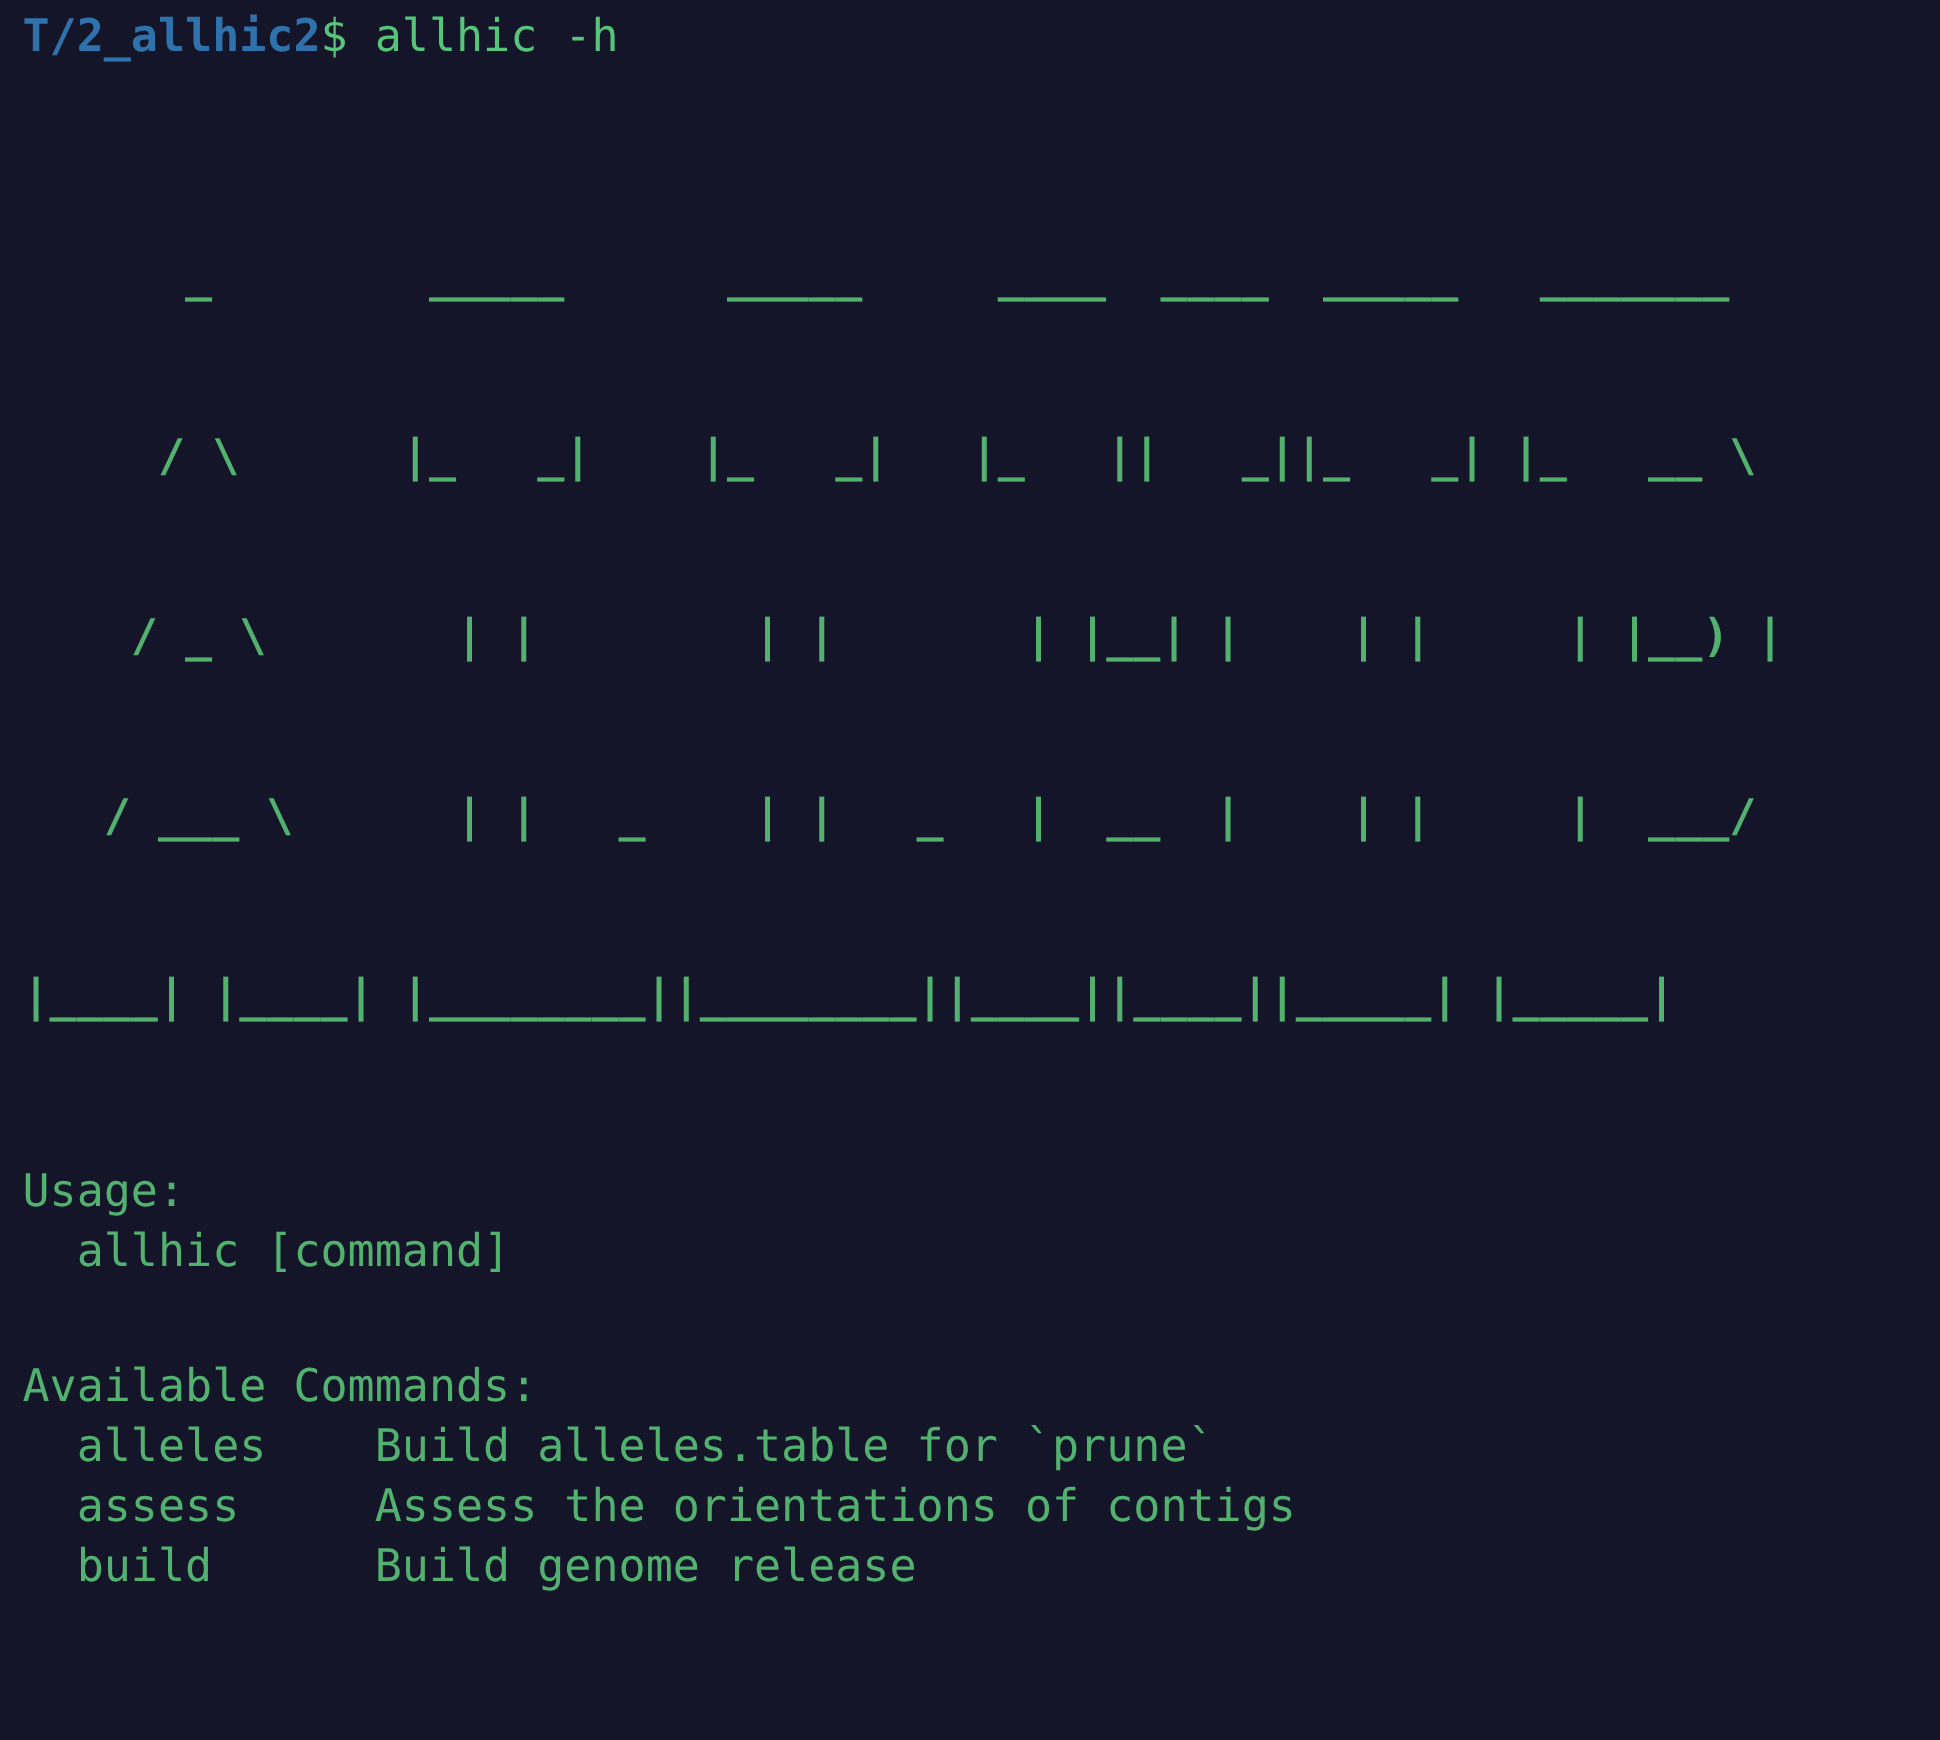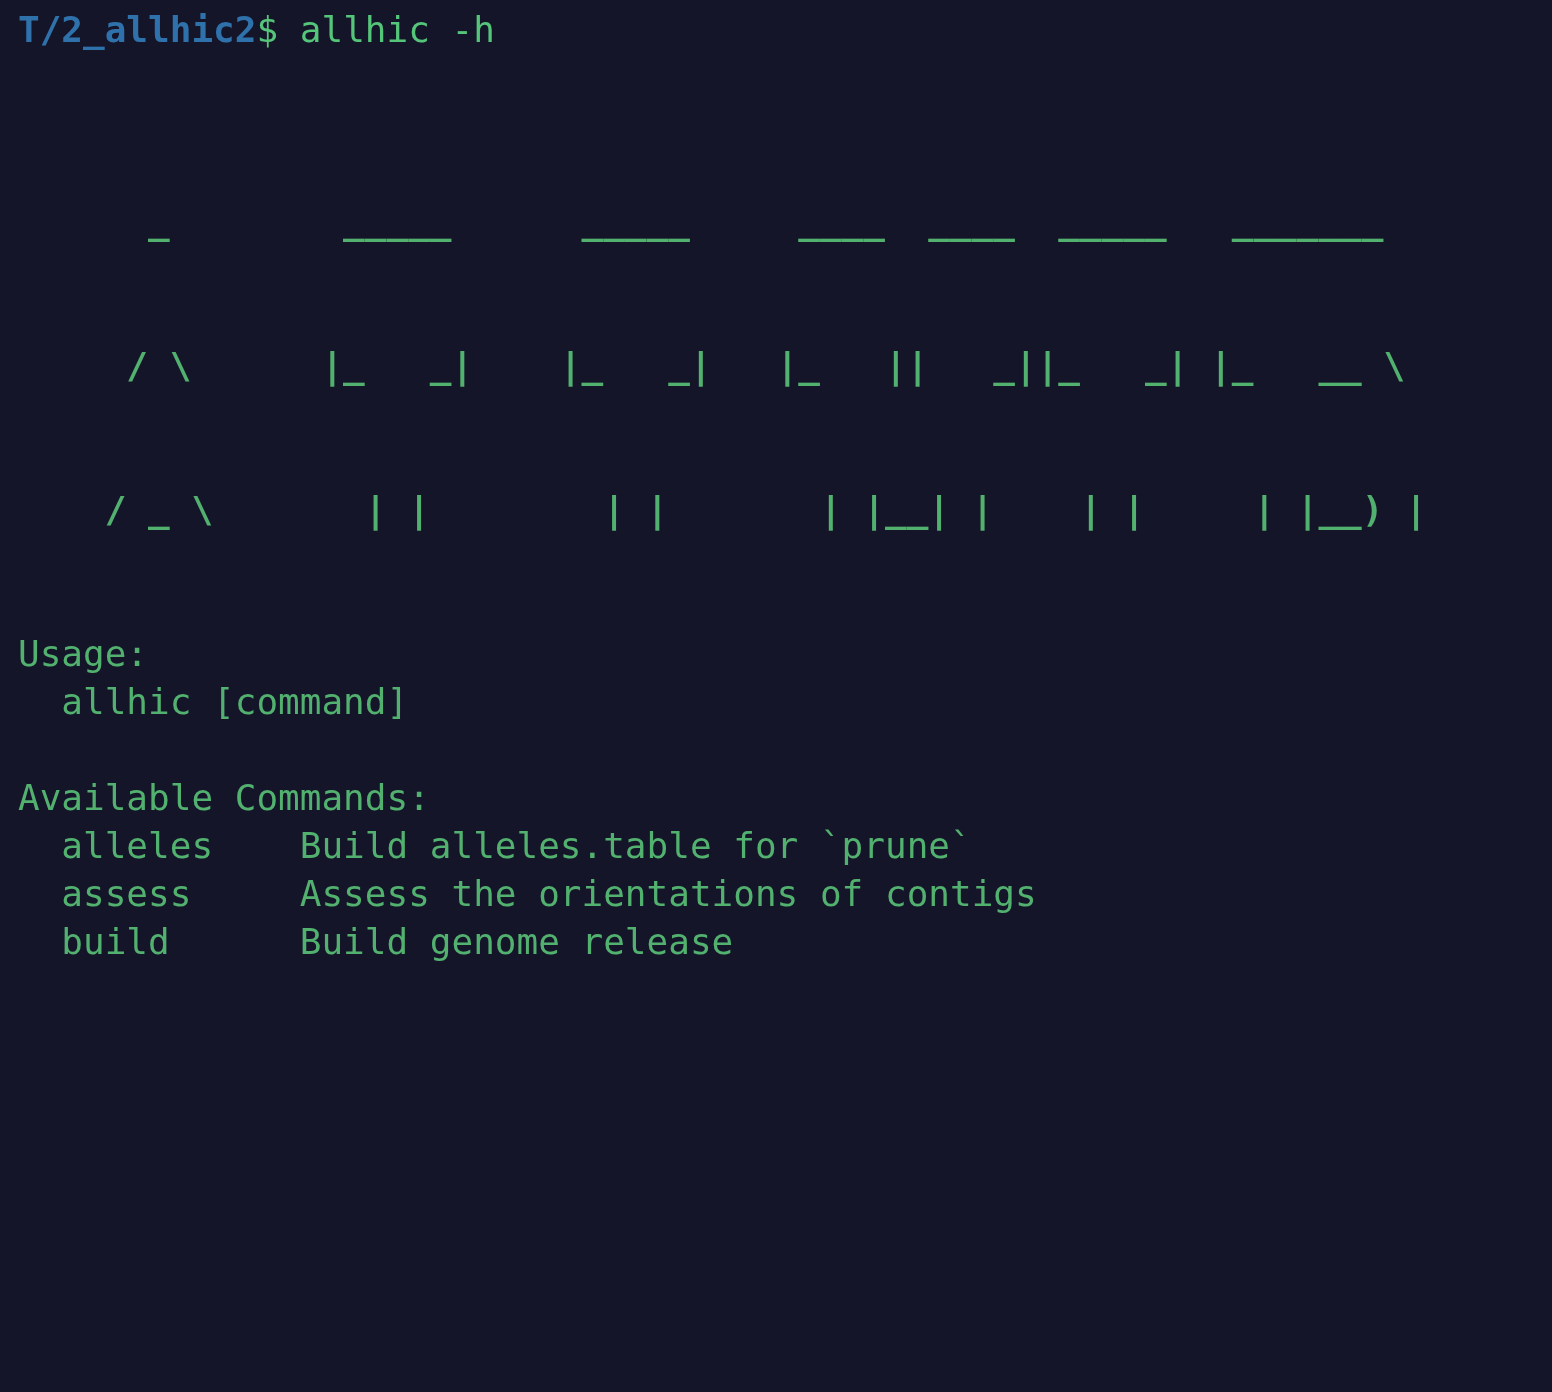--- a/index.html
+++ b/index.html
@@ -49,35 +49,37 @@
     color: #52b16e;
     font-size: 36px;
     line-height: 48px;
     white-space: pre;
     padding-left: 18px;
     font-family: "DejaVu Sans Mono", "Liberation Mono", monospace;
     font-weight: bold;
   }
   .banner .row { height: 48px; }
   .cmdname { display: inline; }
-  .section-head { color: #52b16e; }
+  .section-head { color: #52b16e; margin-top: 12px; }
 </style>
 </head>
 <body>
 
 <div id="terminal" style="background: rgb(21, 21, 42);">
 
   <div class="line prompt-line"><span class="prompt-host">T/2_allhic2</span><span class="prompt-cmd">$</span><span class="prompt-cmd"> allhic -h</span></div>
 
   <div class="blank"></div>
 
   <div class="banner">
     <div class="row">      _        _____      _____     ____  ____  _____   _______</div>
     <div class="row">     / \      |_   _|    |_   _|   |_   ||   _||_   _| |_   __ \</div>
     <div class="row">    / _ \       | |        | |       | |__| |    | |     | |__) |</div>
+    <div class="row">   / ___ \      | |   _    | |   _   |  __  |    | |     |  ___/</div>
+    <div class="row">|____| |____| |________||________||____||____||_____| |_____|</div>
   </div>
 
   <div class="line section-head">Usage:</div>
   <div class="line">  allhic [command]</div>
 
   <div class="blank"></div>
 
   <div class="line section-head">Available Commands:</div>
 
   <div id="commands">

